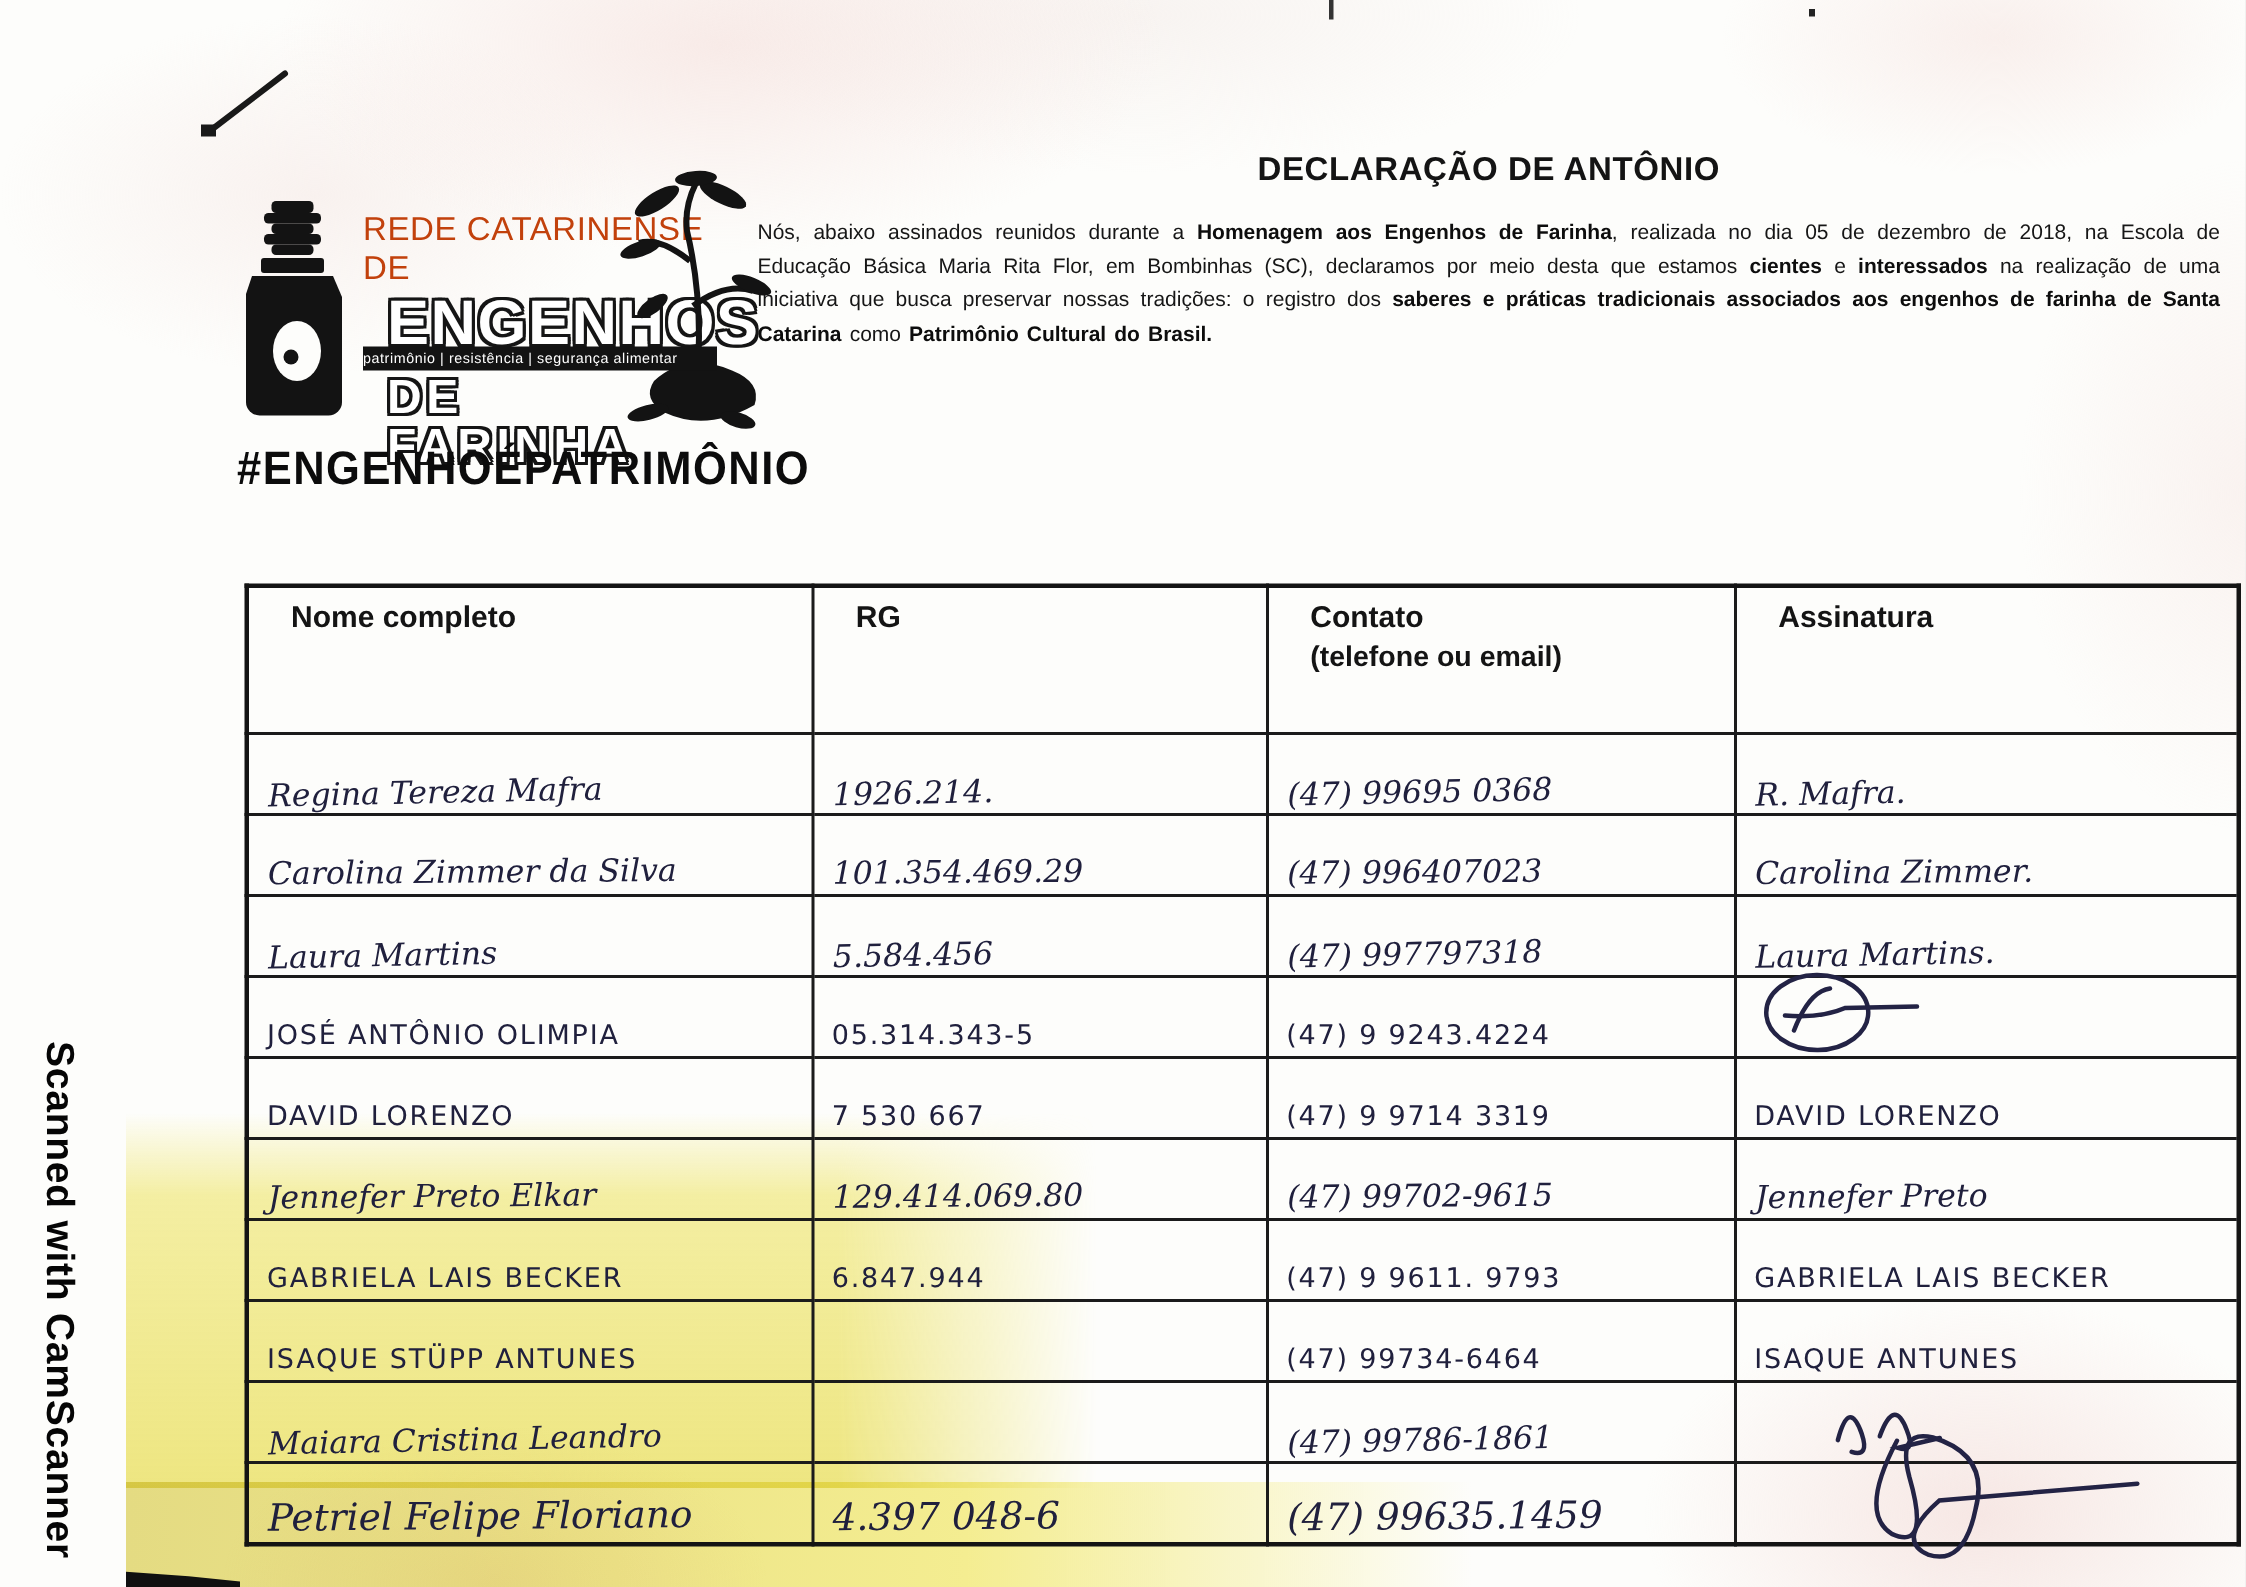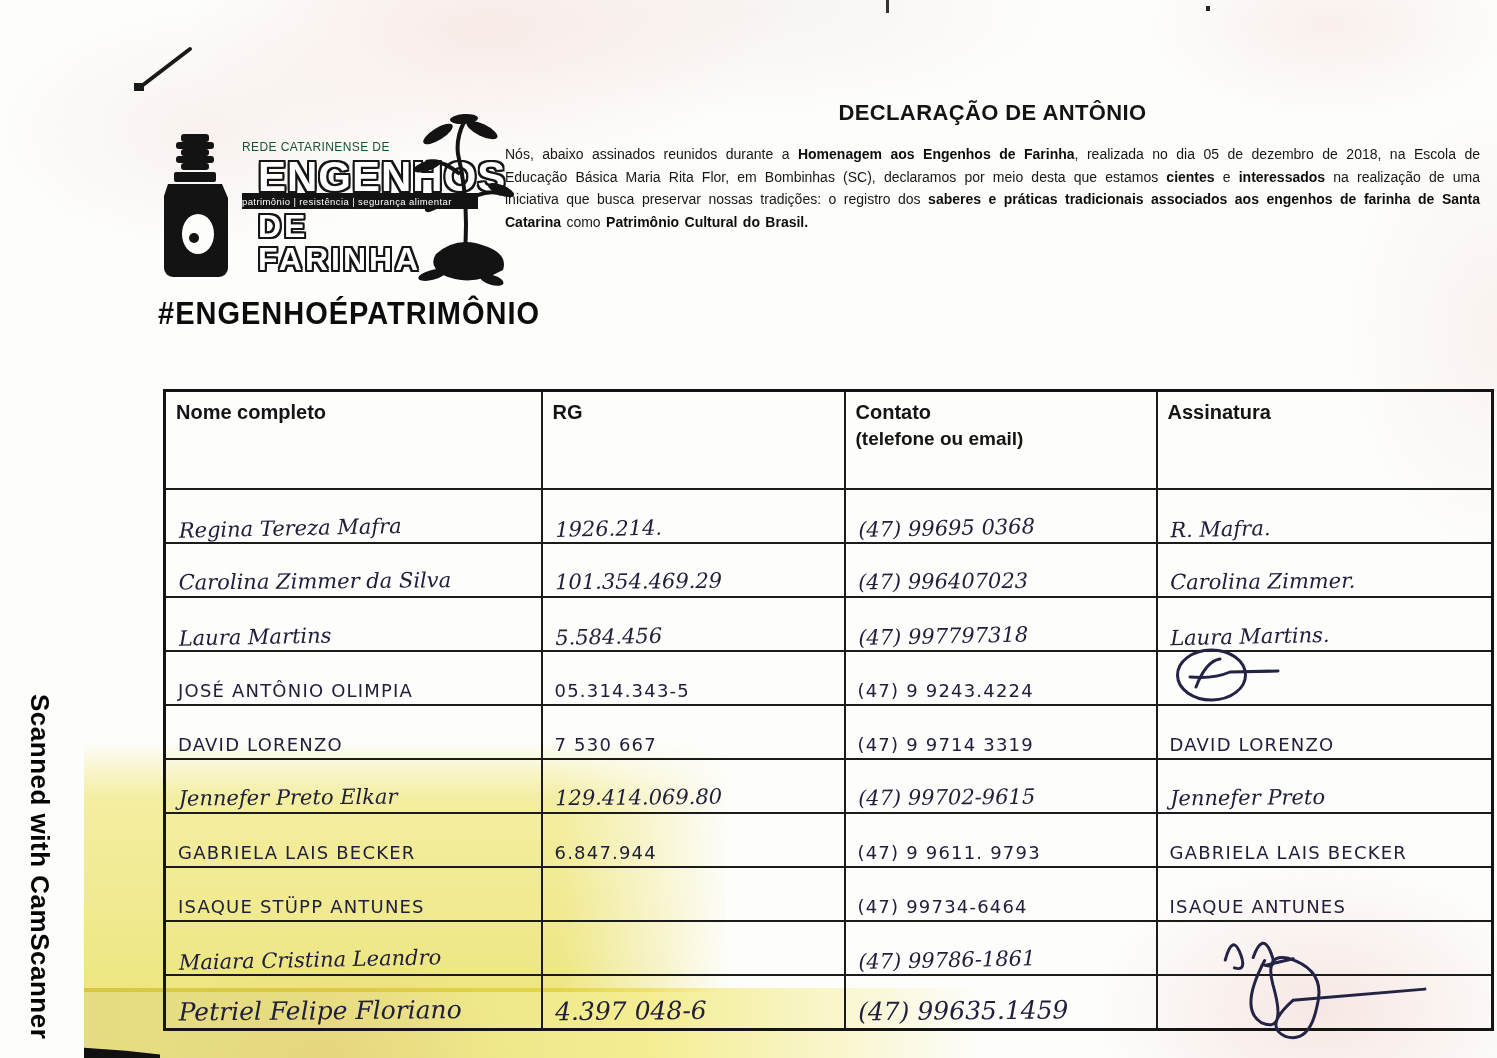--- a/index.html
+++ b/index.html
@@ -26,42 +26,42 @@
   .corner-wedge{position:absolute;left:84px;top:1046px;width:76px;height:12px;background:#101010;
     clip-path:polygon(0 15%,55% 40%,100% 70%,100% 100%,0 100%);}
   .camscanner{position:absolute;left:55px;top:694px;width:364px;font-weight:bold;font-size:26px;
     letter-spacing:0.5px;color:#050505;transform:rotate(90deg);transform-origin:0 0;white-space:nowrap;}
 
   
   .logo{position:absolute;left:158px;top:116px;width:360px;height:180px;}
   .logo-bottle{position:absolute;left:0;top:16px;}
   .logo-plant{position:absolute;left:250px;top:-4px;}
   .logo-text{position:absolute;left:84px;top:24px;width:240px;}
-  .logo-line1{font-size:12px;letter-spacing:0.4px;color:#14532d;font-family:"Liberation Sans",sans-serif;}
+  .logo-line1{font-size:22px;letter-spacing:0.4px;color:#c2410c;font-family:"Liberation Sans",sans-serif;}
   .outline-txt{font-weight:800;color:#fff;
     text-shadow:-2px -2px 0 #151515,2px -2px 0 #151515,-2px 2px 0 #151515,2px 2px 0 #151515,
                  0 -2px 0 #151515,0 2px 0 #151515,-2px 0 0 #151515,2px 0 0 #151515;padding-left:16px;}
   .logo-engenhos{font-size:42px;line-height:0.95;letter-spacing:1px;margin-top:3px;}
   .logo-bar{width:236px;background:#131313;color:#fff;font-size:9.5px;letter-spacing:0.4px;
     text-align:left;padding:3px 0 2px;margin-top:-4px;position:relative;z-index:2;white-space:nowrap;}
   .logo-farinha{font-size:32px;line-height:1.05;letter-spacing:3px;margin-top:1px;}
   .hashtag{position:absolute;left:158px;top:297px;font-size:29px;font-weight:900;letter-spacing:1px;
     color:#0c0c0c;transform:scaleY(1.08);}
 
   
   .decl{position:absolute;left:505px;top:100px;width:975px;}
   .decl-title{text-align:center;font-weight:bold;font-size:22px;letter-spacing:0.4px;margin-bottom:17px;}
   .decl-par{font-size:14px;line-height:1.62;text-align:justify;margin:0;word-spacing:1.5px;color:#161616;}
   .decl-par b{color:#0d0d0d;}
 
   
   .sig-table{position:absolute;left:163px;top:389px;width:1328px;border-collapse:collapse;
     table-layout:fixed;border:3px solid #141414;}
   .sig-table th,.sig-table td{border:2px solid #1b1b1b;}
-  .sig-table thead th{height:78px;vertical-align:top;text-align:left;padding:9px 10px;
+  .sig-table thead th{height:78px;vertical-align:top;text-align:left;padding:9px 28px;
     font-size:20px;font-weight:bold;background:transparent;}
   .sig-table thead .sub{font-weight:bold;font-size:19px;margin-top:4px;}
   .sig-table tbody td{height:49px;vertical-align:bottom;padding:0 6px 3px 12px;
     white-space:nowrap;overflow:visible;}
   .c-sig{position:relative;}
   .hand-cursive{font-family:"DejaVu Serif",serif;font-style:italic;font-size:21px;color:#20203d;}
   .hand-print{font-family:"DejaVu Sans",sans-serif;font-size:18px;letter-spacing:1.2px;color:#20203d;}
   .sig-table tbody tr:nth-child(odd) .hand-cursive{transform:rotate(-1.2deg);}
   .sig-table tbody tr:nth-child(even) .hand-cursive{transform:rotate(-0.5deg);}
   .sig-table tbody tr:last-child td{font-size:25px;}

